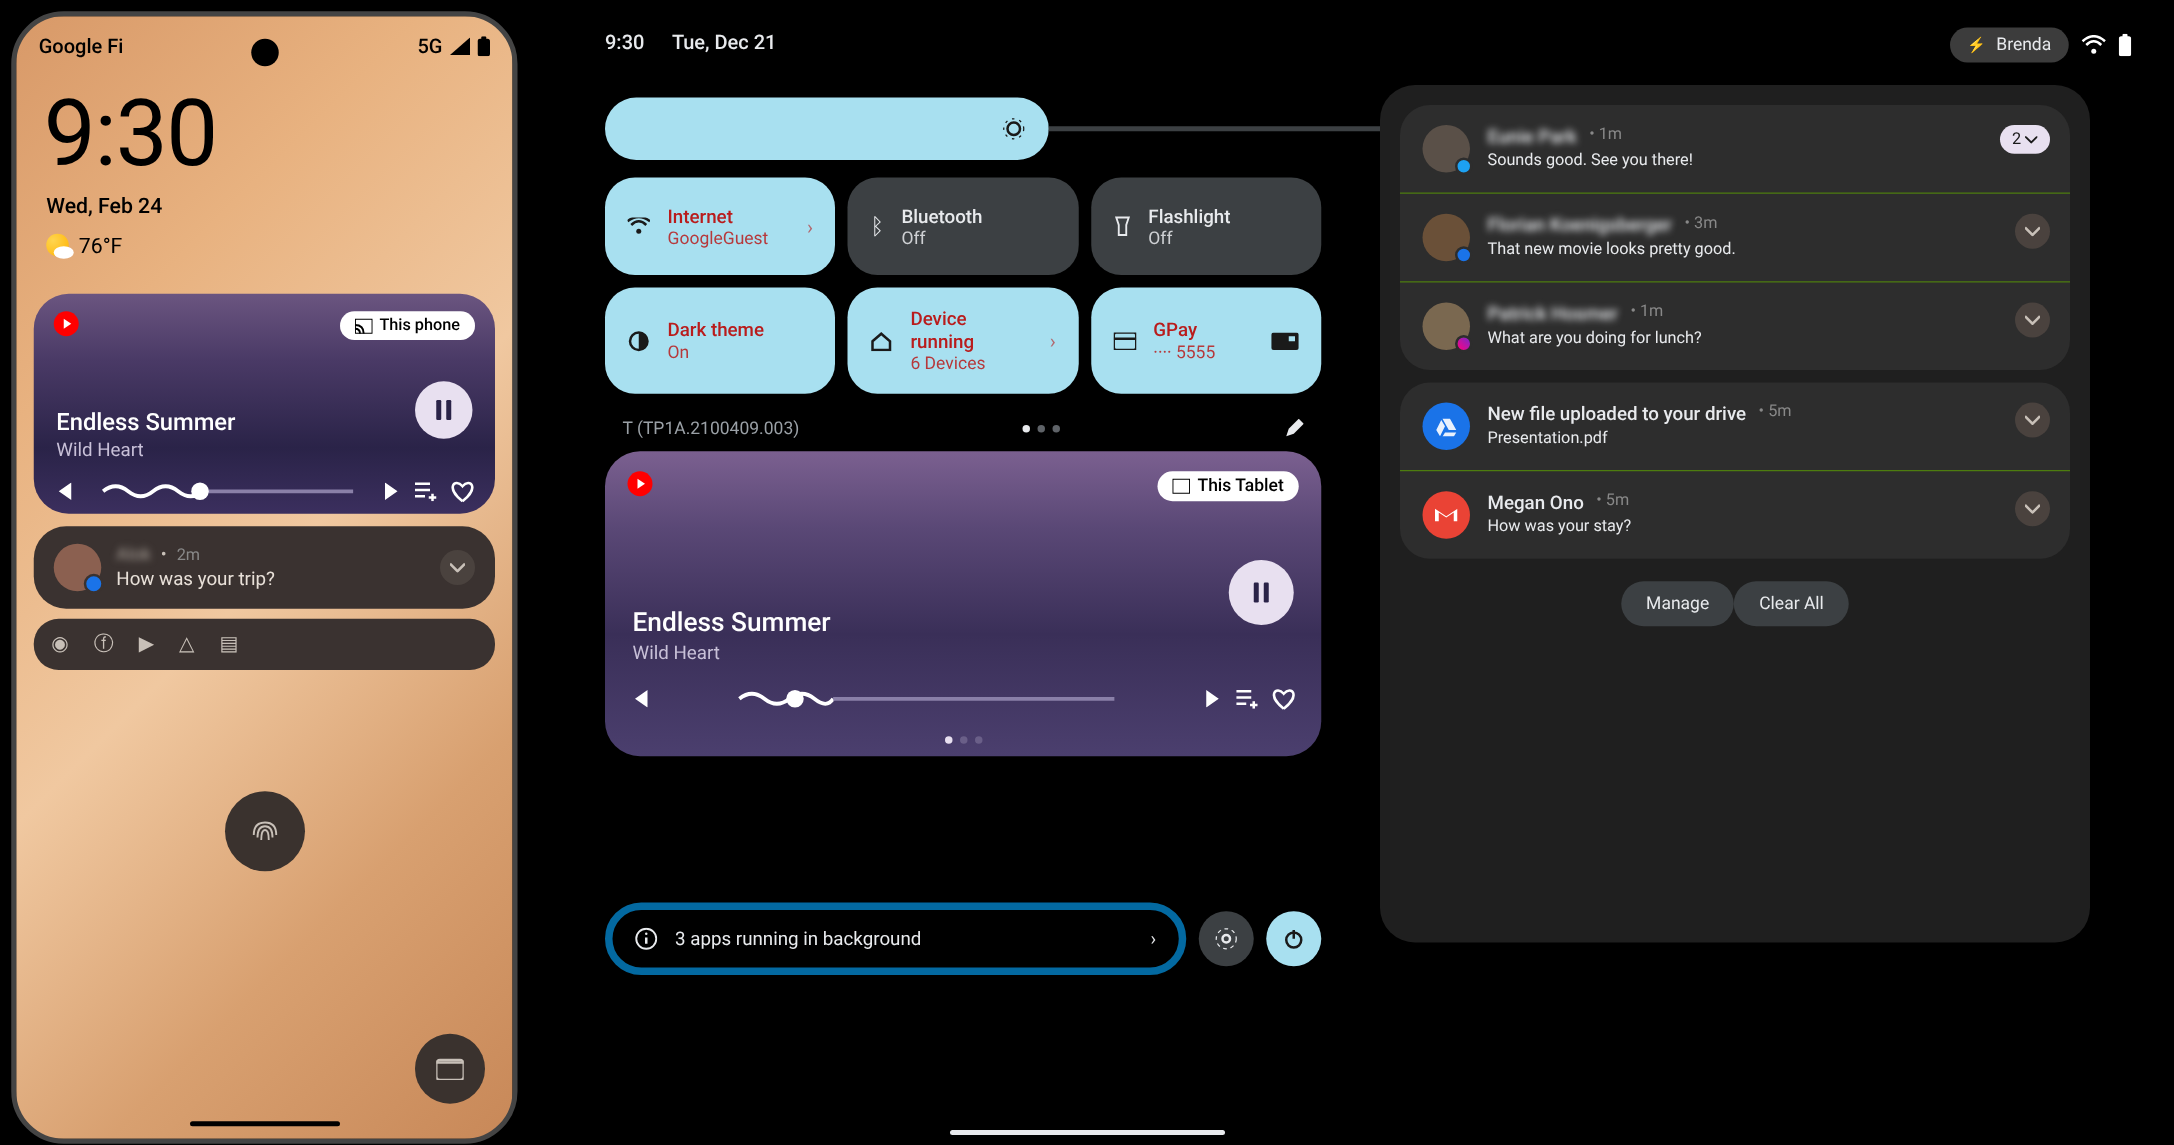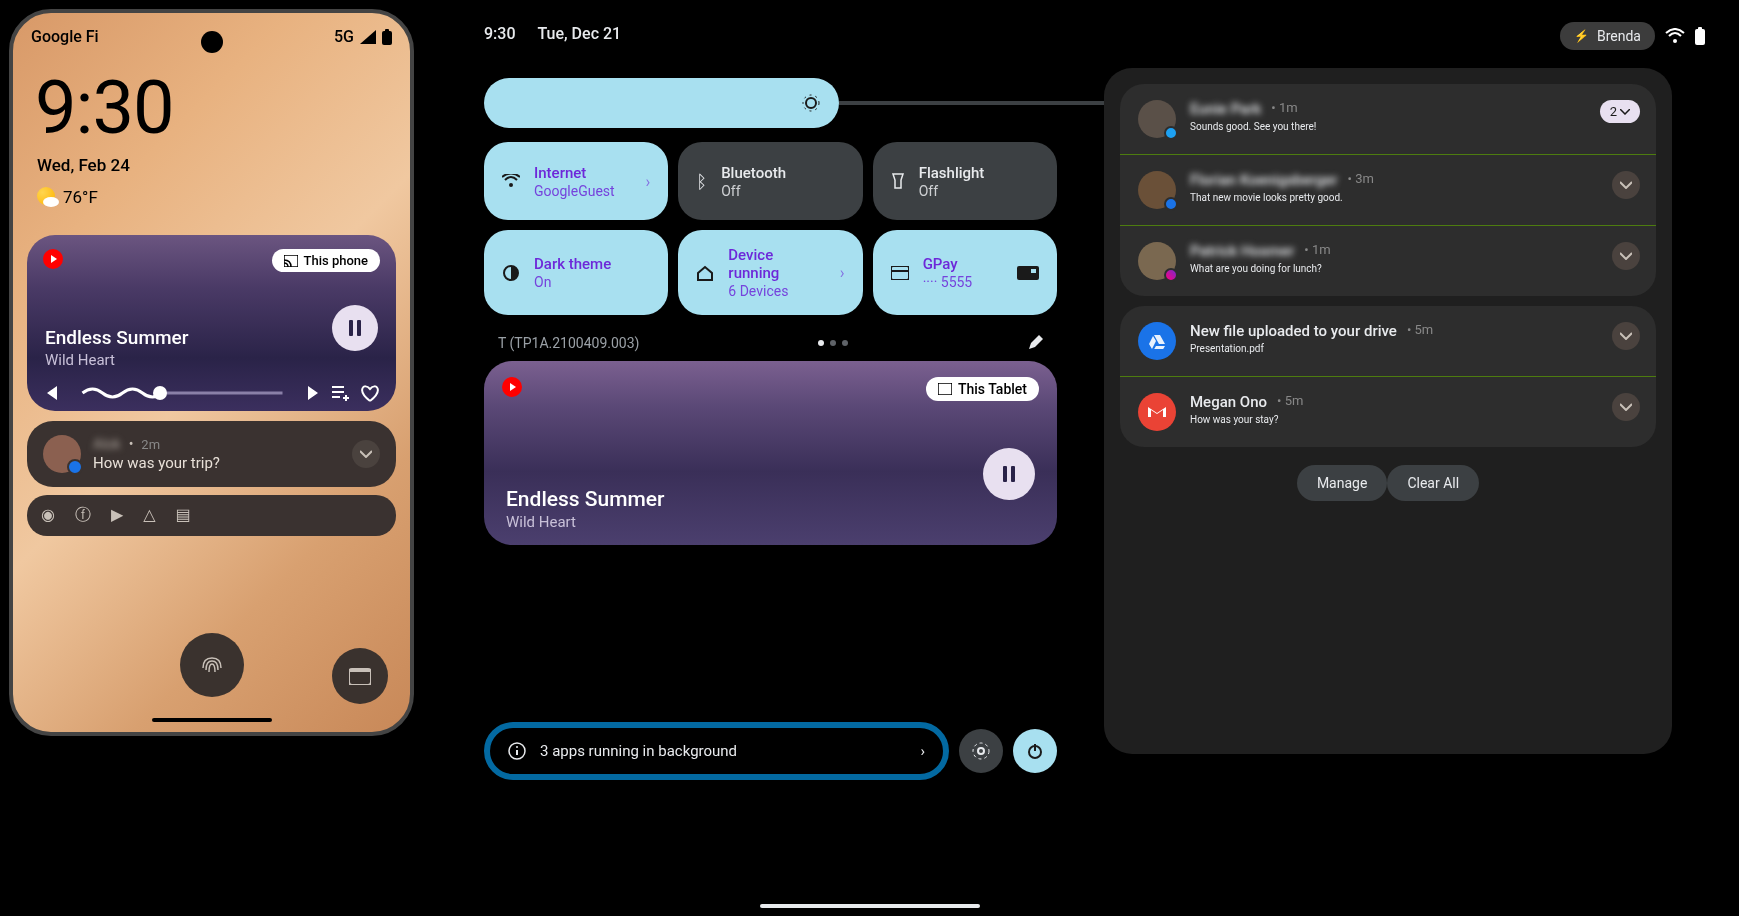--- a/index.html
+++ b/index.html
@@ -1,17 +1,17 @@
 <!DOCTYPE html>
 <html><head>
 <meta charset="utf-8">
 <style>
 *{box-sizing:border-box;margin:0;padding:0;font-family:Roboto,Arial,sans-serif}
 body{background:#000;width:1739px;height:916px;position:relative;overflow:hidden;color:#e8eaed}
-.phone-frame{position:absolute;left:9px;top:9px;width:405px;height:727px;border-radius:42px;border:4px solid #444;overflow:hidden;background:linear-gradient(135deg,#d89968 0%,#e8b280 25%,#f0c8a0 50%,#d8a070 75%,#c88858 100%)}
+.phone-frame{position:absolute;left:9px;top:9px;width:405px;height:906px;border-radius:42px;border:4px solid #444;overflow:hidden;background:linear-gradient(135deg,#d89968 0%,#e8b280 25%,#f0c8a0 50%,#d8a070 75%,#c88858 100%)}
 .phone-camera{position:absolute;left:50%;top:18px;transform:translateX(-50%);width:22px;height:22px;background:#000;border-radius:50%;z-index:10}
 .phone-status{display:flex;justify-content:space-between;align-items:center;padding:14px 18px 0;color:#000;font-size:16px;font-weight:500}
 .phone-status-right{display:flex;align-items:center;gap:6px}
 .phone-clock{font-size:74px;font-weight:400;color:#000;padding:18px 22px 0;letter-spacing:-1px}
 .phone-date{font-size:17px;color:#000;padding:4px 24px;font-weight:500}
 .phone-weather{display:flex;align-items:flex-start;gap:8px;padding:8px 24px;color:#000;font-size:17px}
 .weather-icon{width:18px;height:18px;background:radial-gradient(circle at 30% 30%,#ffd54f,#ffb300);border-radius:50%;position:relative}
 .weather-icon::after{content:'';position:absolute;right:-4px;bottom:-2px;width:16px;height:10px;background:#fff;border-radius:50%}
 .media-card{margin:20px 14px 0;border-radius:28px;overflow:hidden;position:relative;background:linear-gradient(180deg,#6b5580 0%,#4a3a66 30%,#2a2348 70%,#3b2f5e 100%)}
 .media-header{display:flex;justify-content:space-between;align-items:flex-start;padding:14px 16px}
@@ -46,32 +46,32 @@
 .tablet-status{position:absolute;left:484px;top:24px;display:flex;align-items:center;gap:22px;color:#e8eaed;font-size:16px;font-weight:500}
 .tablet-status-right{position:absolute;right:34px;top:22px;display:flex;align-items:center;gap:10px}
 .user-chip{background:#3c3c3c;border-radius:20px;padding:6px 14px;display:flex;align-items:center;gap:8px;font-size:14px}
 .lightning{color:#ffd54f;font-size:12px}
 .qs-panel{position:absolute;left:484px;top:78px;width:573px}
 .brightness-bar{background:#a8e0f0;height:50px;border-radius:50px;position:relative;margin-bottom:14px;width:62%}
 .brightness-icon{position:absolute;right:18px;top:50%;transform:translateY(-50%);color:#202124}
 .brightness-track{position:absolute;left:62%;top:50%;transform:translateY(-50%);width:55%;height:4px;background:#3c4043}
 .qs-row{display:flex;gap:10px;margin-bottom:10px}
 .qs-tile{flex:1;border-radius:24px;padding:16px 18px;display:flex;align-items:center;gap:14px;position:relative;min-height:78px}
-.qs-tile.active{background:#a8e0f0;color:#6d28d9}
+.qs-tile.active{background:#a8e0f0;color:#b91c1c}
 .qs-tile.inactive{background:#3c4043;color:#e8eaed}
 .qs-icon{font-size:18px;flex-shrink:0}
 .qs-text{flex:1}
 .qs-title{font-size:15px;font-weight:500}
 .qs-sub{font-size:14px;opacity:0.85;margin-top:1px}
 .qs-chevron{opacity:0.6}
 .build-row{display:flex;justify-content:space-between;align-items:center;padding:10px 14px;color:#9aa0a6;font-size:14px}
 .page-dots{display:flex;gap:6px}
 .page-dots span{width:6px;height:6px;background:#5f6368;border-radius:50%}
 .page-dots span.active{background:#e8eaed}
-.tablet-media{border-radius:28px;overflow:hidden;position:relative;background:linear-gradient(180deg,#7b6090 0%,#5a4876 25%,#3a2f58 60%,#4b3f6e 100%);height:184px}
+.tablet-media{border-radius:28px;overflow:hidden;position:relative;background:linear-gradient(180deg,#7b6090 0%,#5a4876 25%,#3a2f58 60%,#4b3f6e 100%);height:244px}
 .tablet-media .media-header{padding:16px 18px}
 .tablet-media .cast-chip{font-size:14px}
 .tablet-media .media-info{padding:70px 22px 0}
 .tablet-media .song-title{font-size:21px}
 .tablet-media .play-btn{width:52px;height:52px;right:22px}
 .tablet-media .media-controls{padding:18px 20px 20px}
 .tablet-media .wave-thumb{left:25%}
 .media-dots{display:flex;justify-content:center;gap:6px;padding-bottom:10px}
 .media-dots span{width:6px;height:6px;background:#6a5f88;border-radius:50%}
 .media-dots span.active{background:#e8e0f0}
@@ -86,21 +86,21 @@
 .notif-item{padding:16px 18px;display:flex;gap:14px;align-items:flex-start;position:relative;border-top:1px solid #4d7c0f}
 .notif-item:first-child{border-top:none}
 .notif-avatar{width:38px;height:38px;border-radius:50%;background:#5a5048;position:relative;flex-shrink:0}
 .notif-avatar-badge{position:absolute;right:-2px;bottom:-2px;width:14px;height:14px;border-radius:50%;border:2px solid #2d2d2d}
 .badge-twitter{background:#1da1f2}
 .badge-msg{background:#1a73e8}
 .badge-messenger{background:linear-gradient(45deg,#ff0080,#7928ca)}
 .notif-content{flex:1}
 .notif-title-row{display:flex;gap:10px;margin-bottom:3px}
 .notif-title{font-size:15px;font-weight:500;color:#e8eaed}
-.notif-sub{font-size:10px;color:#e8eaed}
+.notif-sub{font-size:13px;color:#e8eaed}
 .notif-action{position:absolute;right:16px;top:16px}
 .count-chip{background:#e8e0f0;color:#1a1a1a;border-radius:14px;padding:4px 10px;font-size:13px;display:flex;align-items:center;gap:3px}
 .notif-icon-circle{width:38px;height:38px;border-radius:50%;display:flex;align-items:center;justify-content:center;flex-shrink:0}
 .icon-drive{background:#1a73e8}
 .icon-gmail{background:#ea4335}
 .notif-footer{display:flex;justify-content:center;padding:8px 4px}
 .pill-btn{background:#3c4043;border-radius:20px;padding:10px 20px;font-size:14px;color:#e8eaed}
 svg{display:block}
 </style>
 </head>

